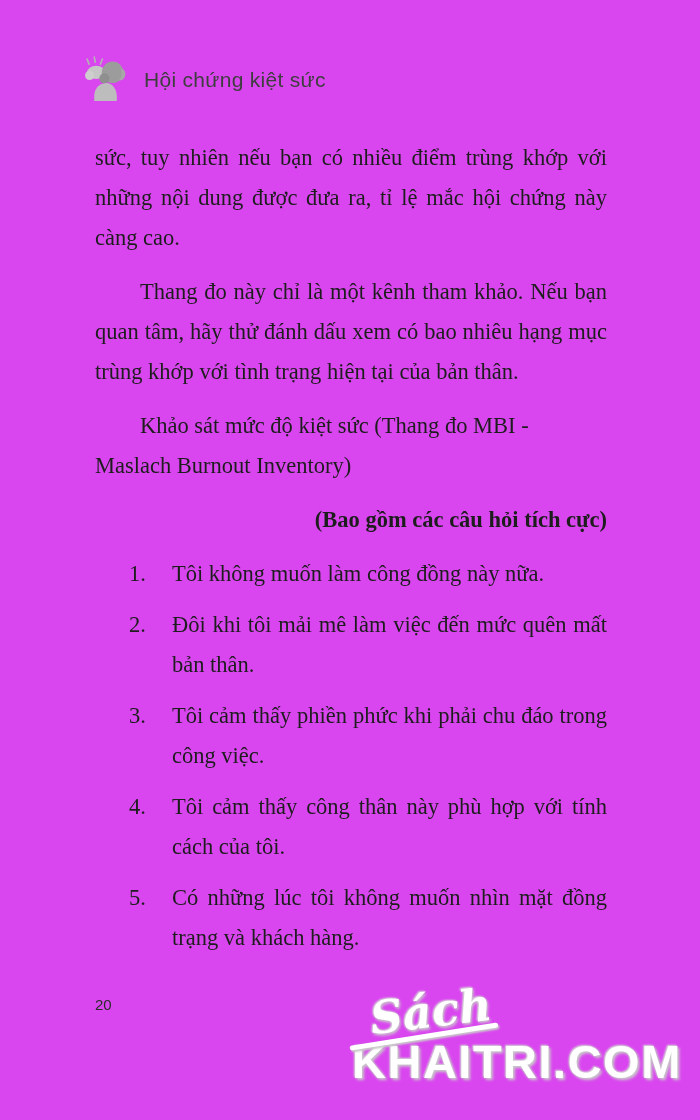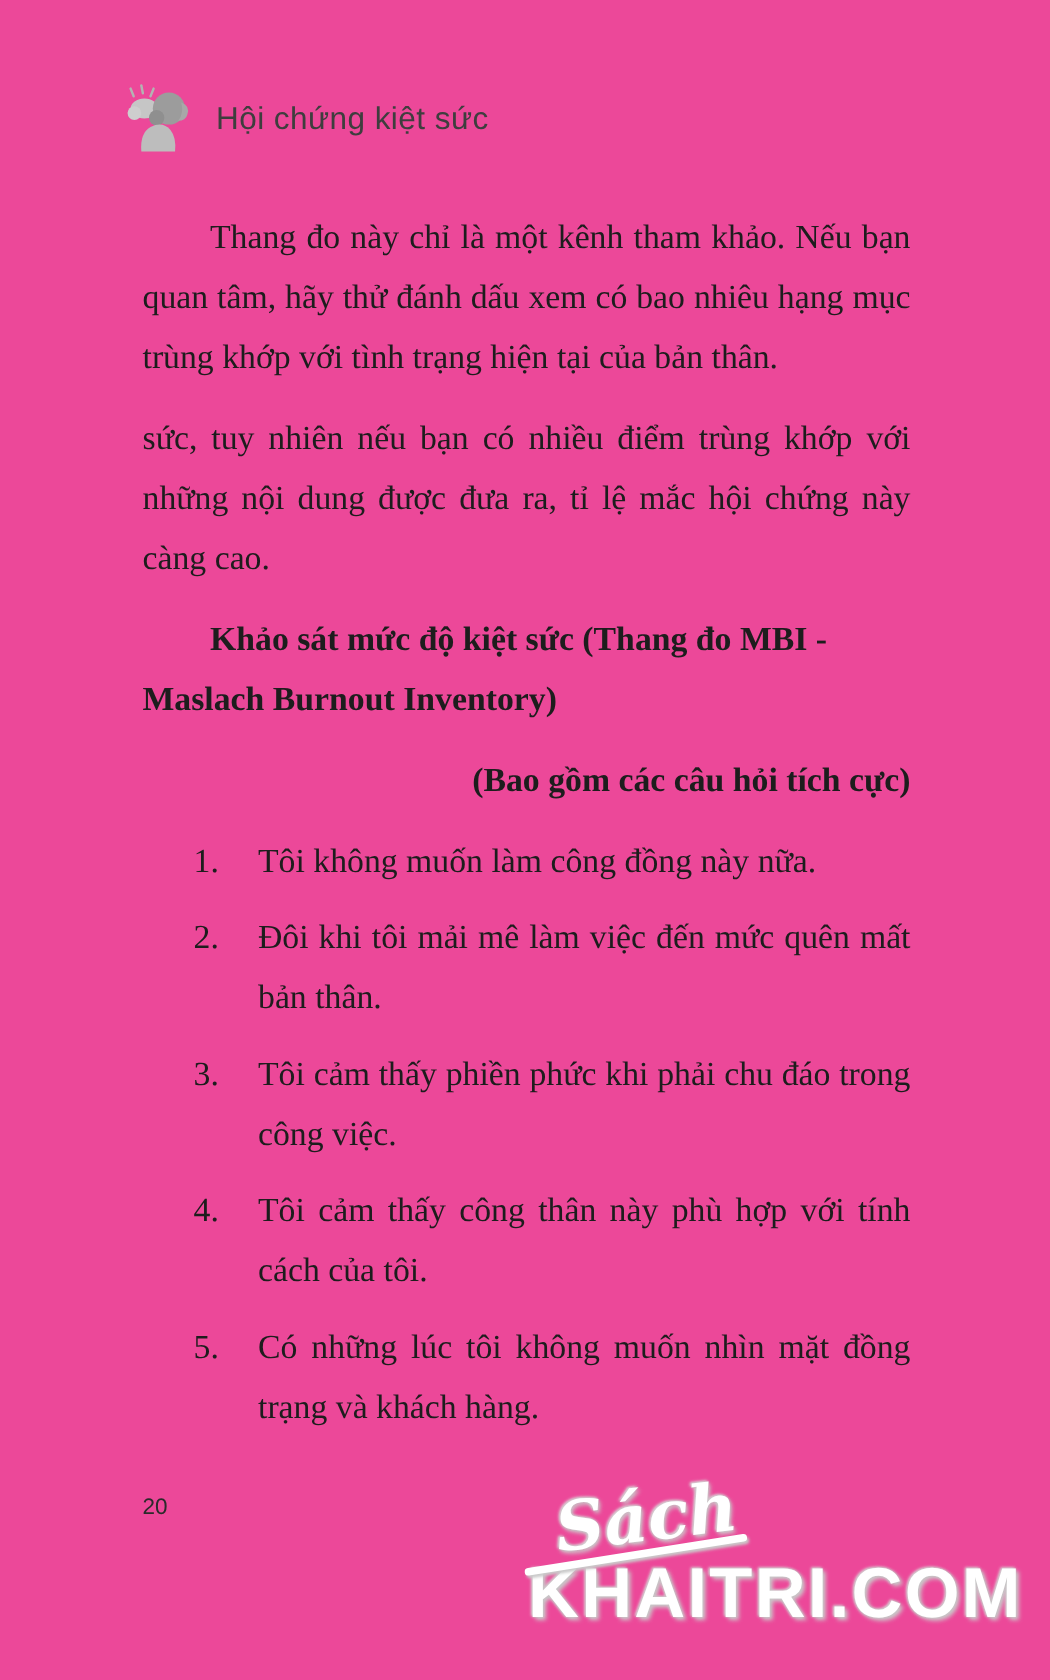--- a/index.html
+++ b/index.html
@@ -3,42 +3,42 @@
 <meta charset="utf-8">
 <style>
   html, body { margin: 0; padding: 0; }
   body {
     width: 700px; height: 1120px;
     background: #ffffff;
     position: relative;
     overflow: hidden;
     font-family: "Liberation Serif", serif;
   }
-  .page { position: absolute; inset: 0; background: #ec4899; }
+  .page { position: absolute; inset: 0; background: #d946ef; }
 
   
   .header {
     position: absolute; top: 56px; left: 84px;
     display: flex; align-items: center; gap: 13px;
   }
   .header-icon { width: 47px; height: 47px; flex: none; }
   .header-title {
     font-family: "Liberation Sans", sans-serif;
     font-size: 21px; color: #3e3e3e; letter-spacing: 0.3px;
   }
 
   
   .content {
     position: absolute; left: 95px; top: 138px; width: 512px;
     color: #1d1d1d; font-size: 22.5px; line-height: 40px;
     text-align: justify;
   }
   .para { margin: 0 0 14px 0; }
   .para.indent { text-indent: 45px; }
-  .heading { font-weight: bold; text-indent: 45px; margin: 0 0 14px 0; text-align: left; }
+  .heading { font-weight: normal; text-indent: 45px; margin: 0 0 14px 0; text-align: left; }
   .subheading { font-weight: bold; margin: 0 0 14px 0; padding-left: 45px; text-align: right; }
 
   .qlist { margin: 0; }
   .qitem { display: flex; margin: 0 0 11px 0; padding-left: 34px; }
   .qnum { width: 43px; flex: none; text-align: left; }
   .qtext { flex: 1; text-align: justify; }
 
   
   .page-number {
     position: absolute; left: 95px; top: 996px;
@@ -96,22 +96,22 @@
         <path d="M36 12 q6 2 4 8 q-1 4 -6 4 q4 -5 2 -12z" fill="#a8a8a8"></path>
         <circle cx="20" cy="22" r="5" fill="#8f8f8f"></circle>
 
         <path d="M10 44 q-1 -12 6 -16 q8 -4 13 2 q4 5 3 14z" fill="#bdbdbd"></path>
       </svg>
     </span>
     <span class="header-title">Hội chứng kiệt sức</span>
   </div>
 
   <div class="content">
+    <p class="para">sức, tuy nhiên nếu bạn có nhiều điểm trùng khớp với những nội dung được đưa ra, tỉ lệ mắc hội chứng này càng cao.</p>
     <p class="para indent">Thang đo này chỉ là một kênh tham khảo. Nếu bạn quan tâm, hãy thử đánh dấu xem có bao nhiêu hạng mục trùng khớp với tình trạng hiện tại của bản thân.</p>
-    <p class="para">sức, tuy nhiên nếu bạn có nhiều điểm trùng khớp với những nội dung được đưa ra, tỉ lệ mắc hội chứng này càng cao.</p>
 
     <p class="heading">Khảo sát mức độ kiệt sức (Thang đo MBI - Maslach Burnout Inventory)</p>
     <p class="subheading">(Bao gồm các câu hỏi tích cực)</p>
 
     <div class="qlist">
       <div class="qitem">
         <span class="qnum">1.</span>
         <span class="qtext">Tôi không muốn làm công đồng này nữa.</span>
       </div>
       <div class="qitem">

